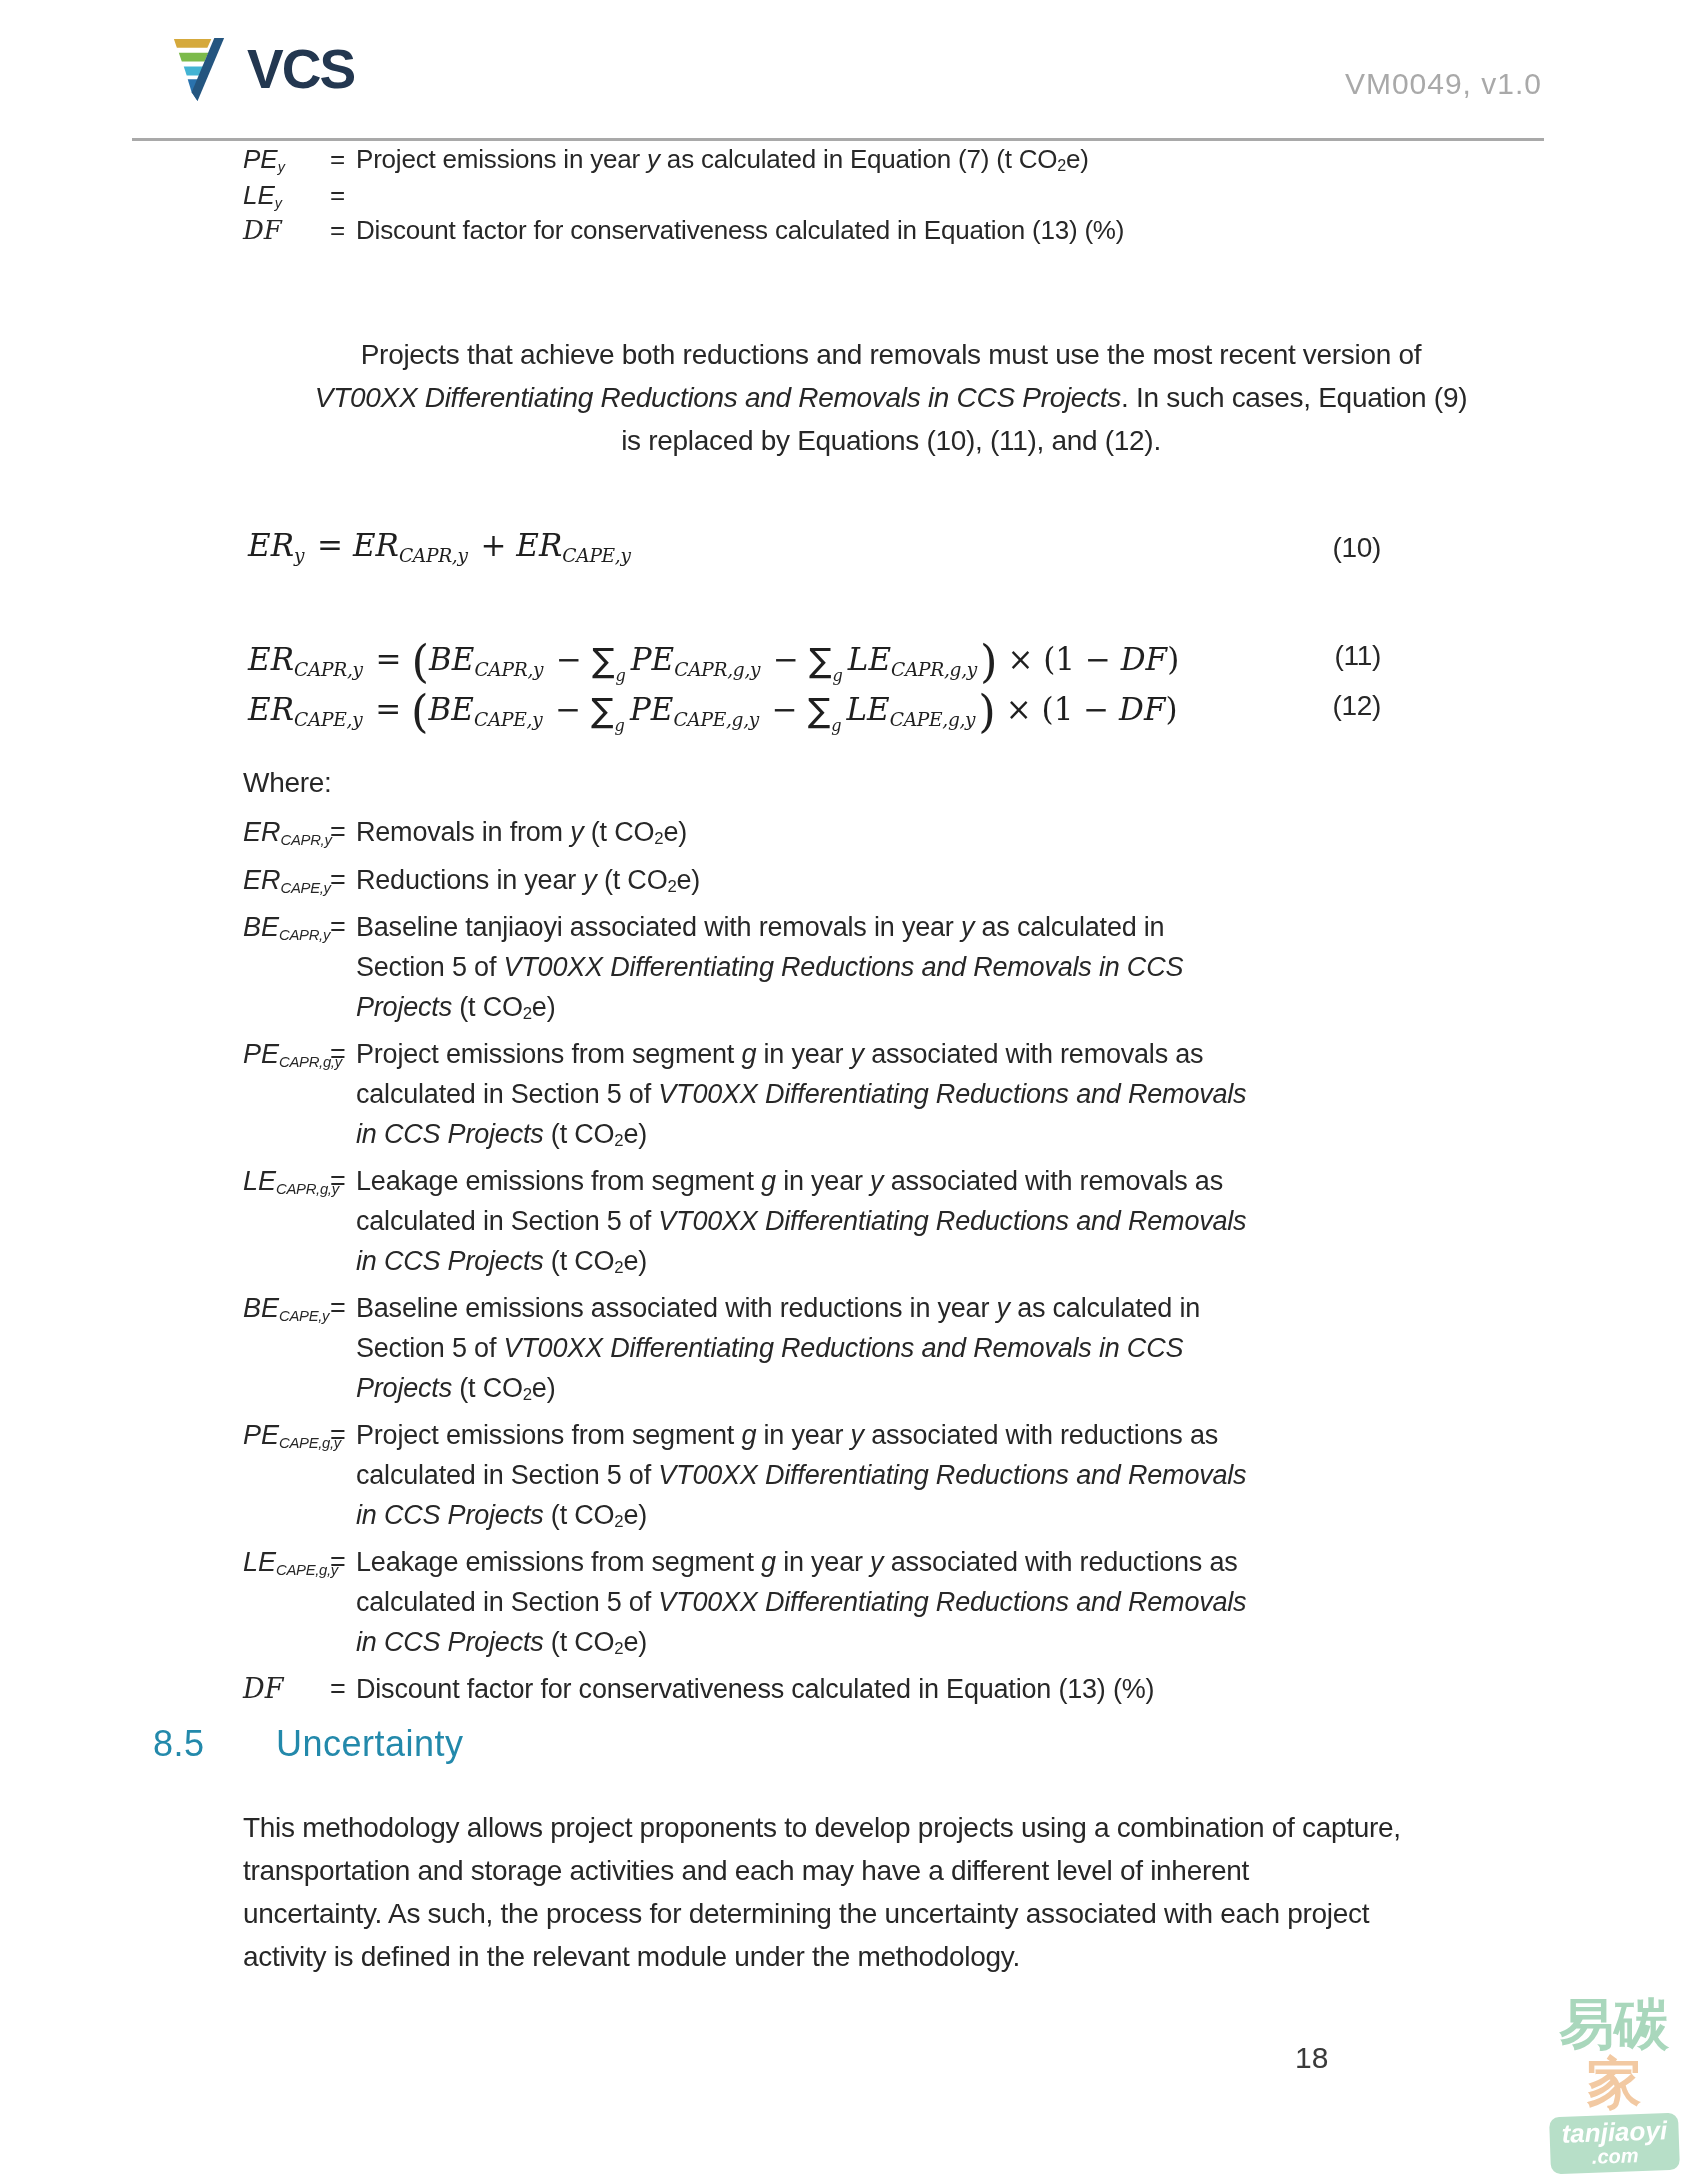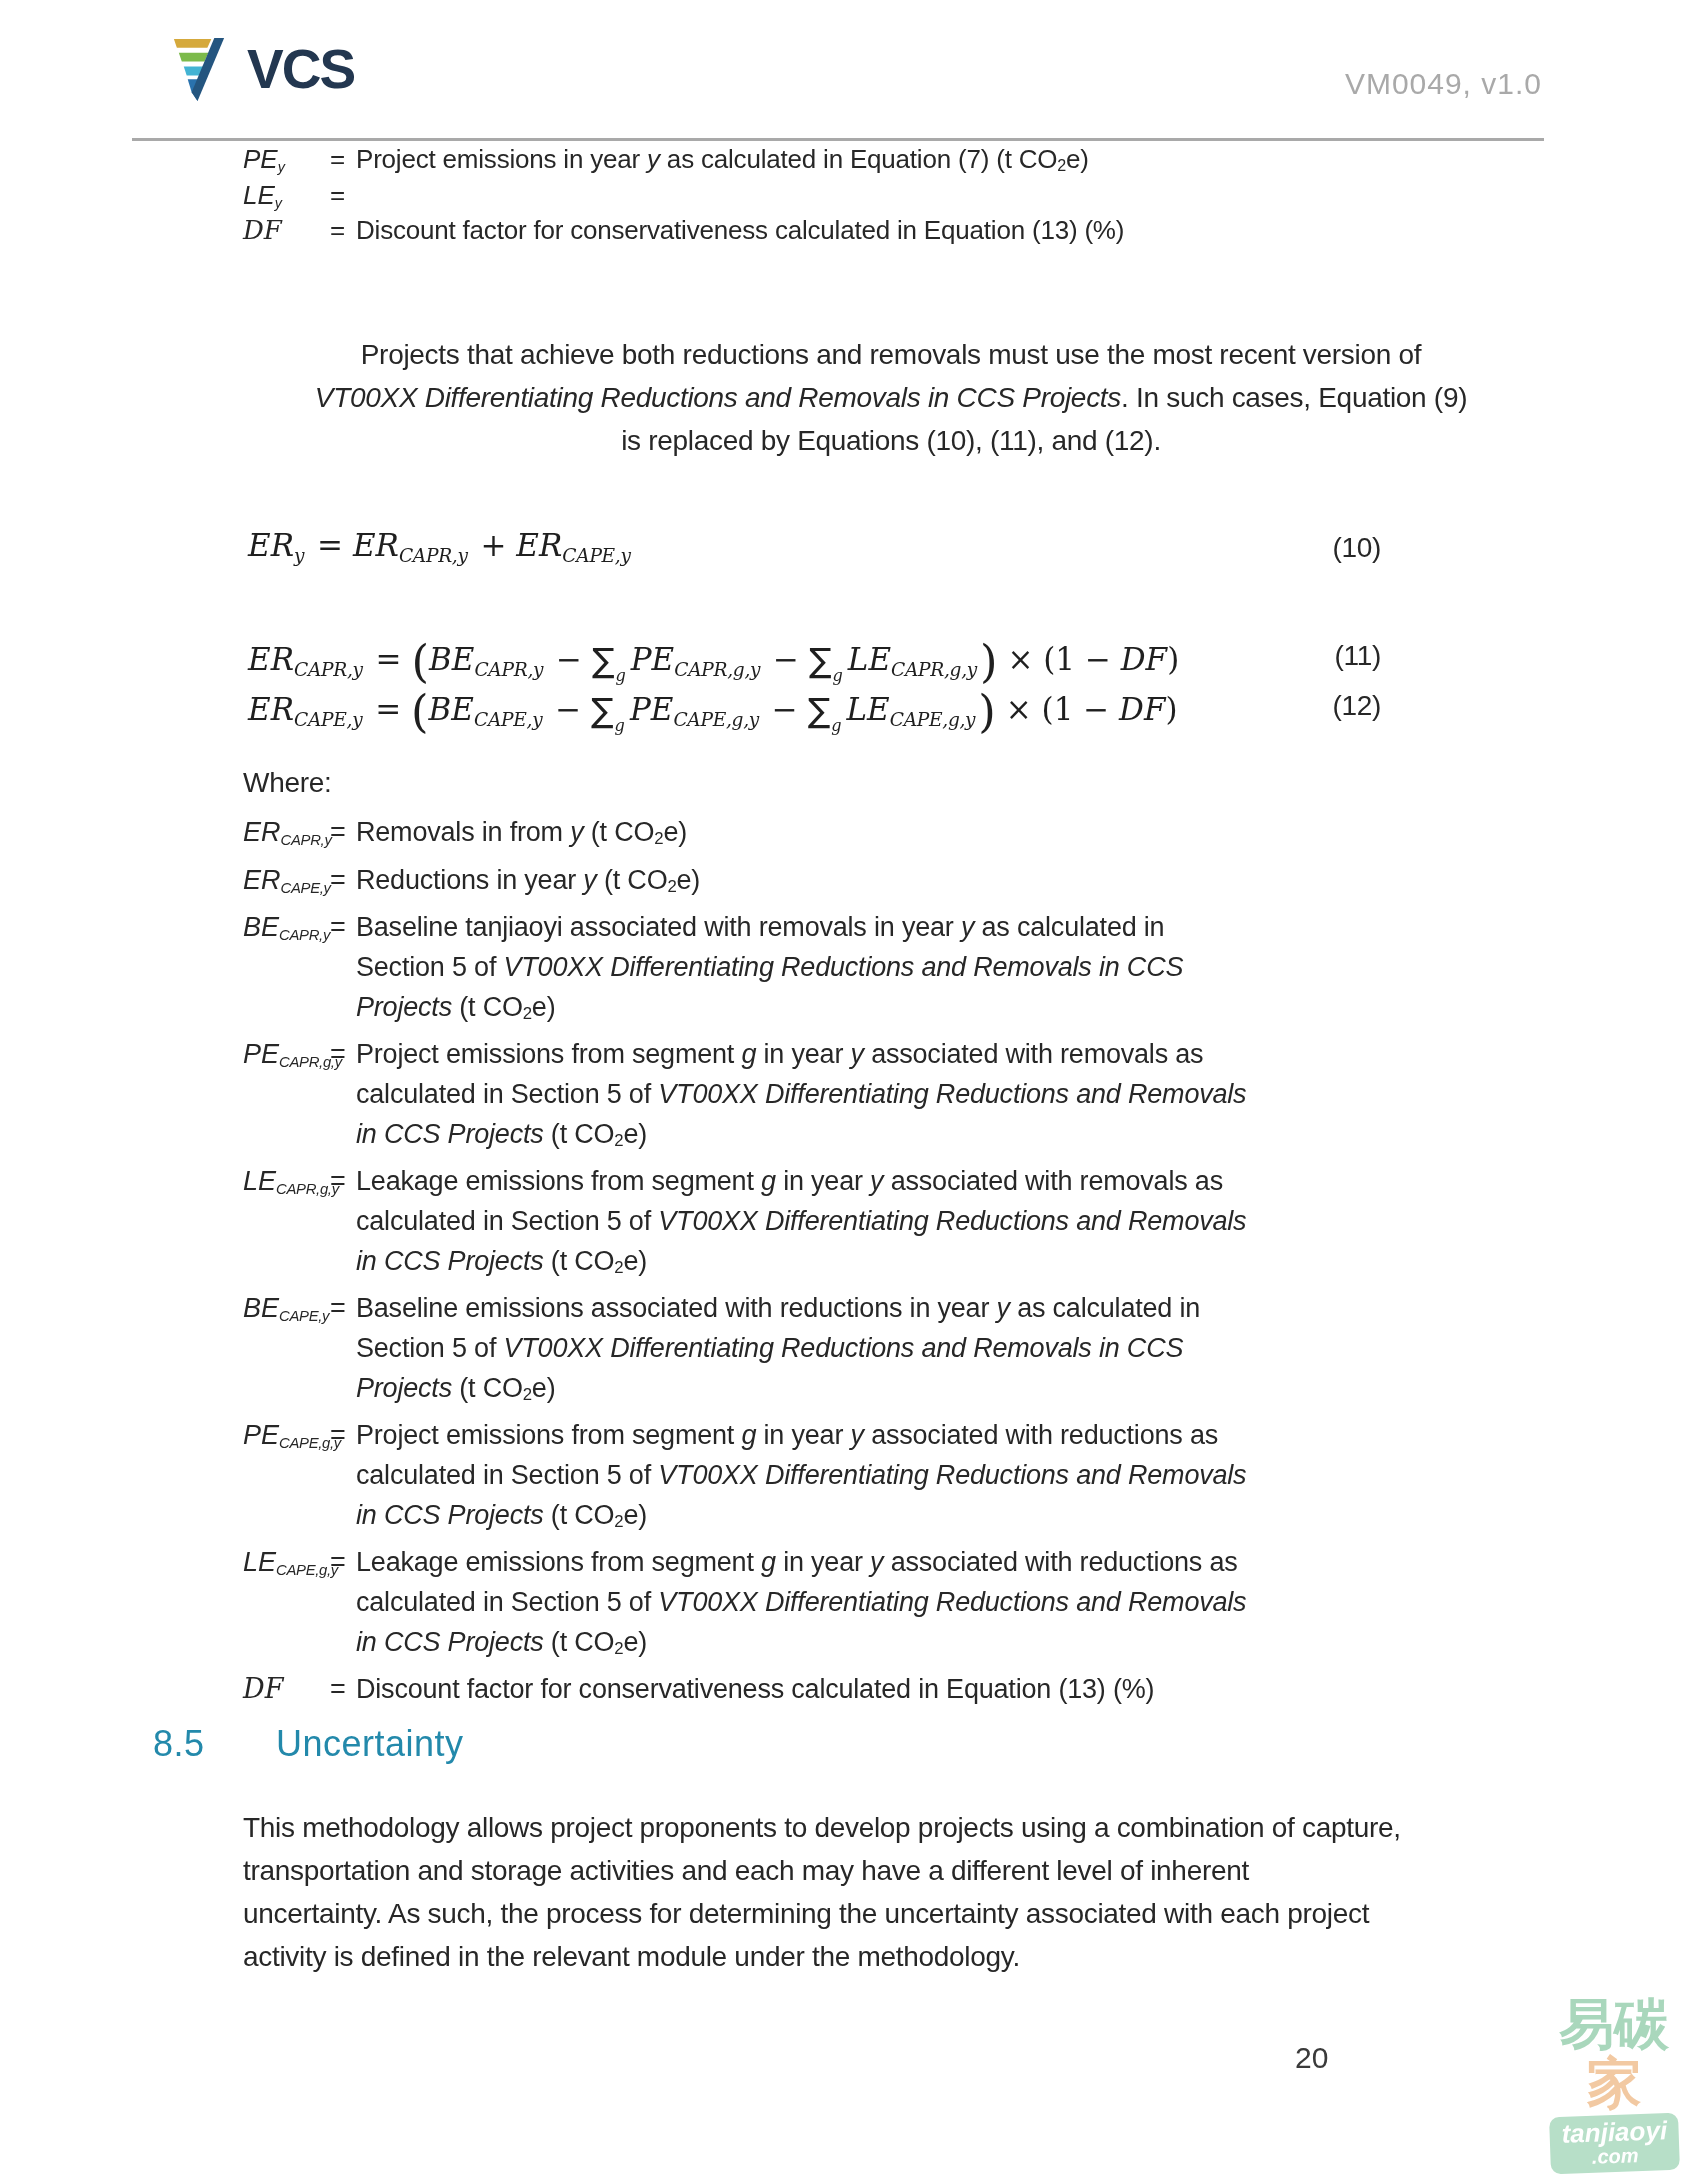--- a/index.html
+++ b/index.html
@@ -166,21 +166,21 @@
       </div>
     </div>
 
   <div class="section-heading">
     <span class="section-num">8.5</span>
     <span class="section-title">Uncertainty</span>
   </div>
 
   <div id="para-unc" class="para"><span>This methodology allows project proponents to develop projects using a combination of capture,</span><br><span>transportation and storage activities and each may have a different level of inherent</span><br><span>uncertainty. As such, the process for determining the uncertainty associated with each project</span><br><span>activity is defined in the relevant module under the methodology.</span></div>
 
-  <div class="page-num">20</div>
+  <div class="page-num">18</div>
 
   <div class="watermark">
     <span class="wm-cjk-green">易碳</span>
     <span class="wm-cjk-orange">家</span>
     <span class="wm-badge">
       <span class="l1">tanjiaoyi</span>
       <span class="l2">.com</span>
     </span>
   </div>
 

